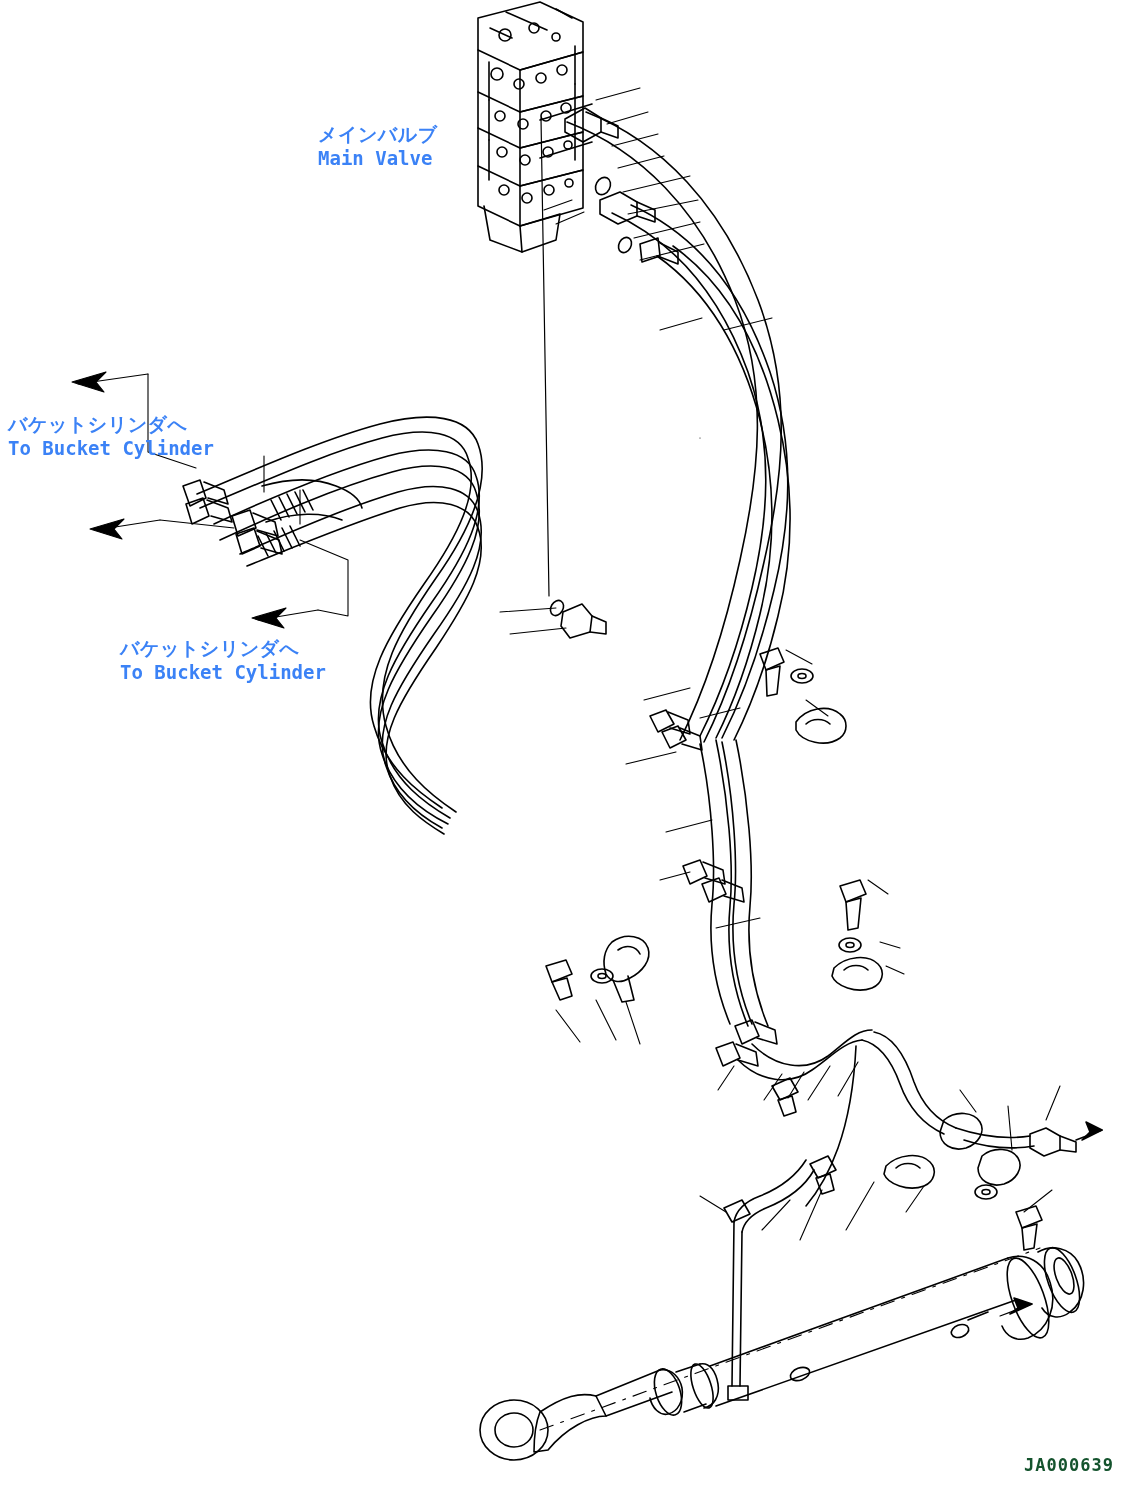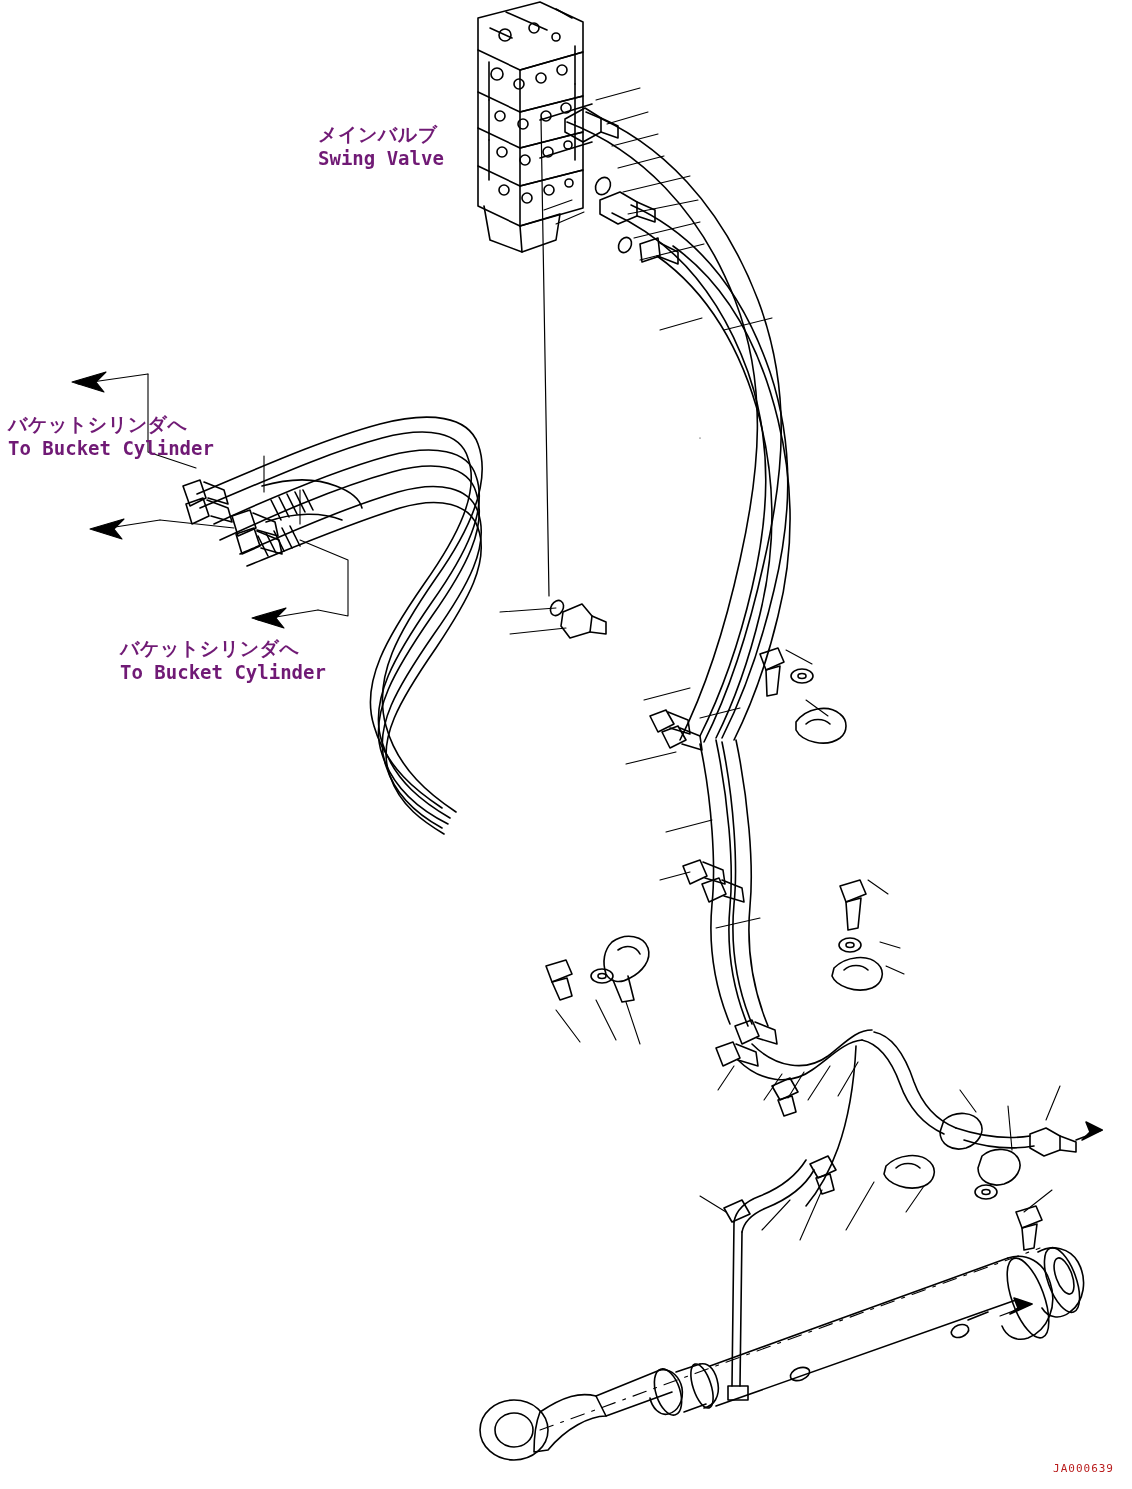--- a/index.html
+++ b/index.html
@@ -18,21 +18,21 @@
   #diagram-svg {
     position: absolute;
     left: 0;
     top: 0;
     width: 1132px;
     height: 1489px;
   }
   .label {
     position: absolute;
     white-space: nowrap;
-    color: #701a75;
+    color: #3b82f6;
     line-height: 1.28;
   }
   .label .jp {
     display: block;
     font-family: "DejaVu Sans", sans-serif;
     font-size: 19px;
     font-weight: 700;
     letter-spacing: 0.5px;
   }
   .label .en {
@@ -40,23 +40,23 @@
     font-family: "DejaVu Sans Mono", monospace;
     font-size: 19px;
     font-weight: 700;
     letter-spacing: 0px;
   }
   #drawing-number {
     position: absolute;
     right: 18px;
     bottom: 14px;
     font-family: "DejaVu Sans Mono", monospace;
-    font-size: 11px;
-    font-weight: 400;
-    color: #b91c1c;
+    font-size: 17px;
+    font-weight: 700;
+    color: #14532d;
     letter-spacing: 1px;
   }
   .lbl-main-valve { left: 318px; top: 122px; }
   .lbl-bucket-1   { left: 8px;   top: 412px; }
   .lbl-arm        { left: 26px;  top: 560px; }
   .lbl-bucket-2   { left: 120px; top: 636px; }
   .lbl-swing      { left: 812px; top: 1390px; }
 </style>
 </head>
 <body>
@@ -333,21 +333,21 @@
         <path d="M318 610 L348 616 L348 560 L300 540"></path>
         <path d="M252 618 L286 608 L276 618 L284 628 Z" fill="#000000"></path>
         <path d="M264 456 L264 492"></path>
         <path d="M300 490 L300 524"></path>
       </g>
     </g>
   </svg>
 
   <div class="label lbl-main-valve">
     <span class="jp">メインバルブ</span>
-    <span class="en">Swing Valve</span>
+    <span class="en">Main Valve</span>
   </div>
 
   <div class="label lbl-bucket-1">
     <span class="jp">バケットシリンダへ</span>
     <span class="en">To Bucket Cylinder</span>
   </div>
 
 
   <div class="label lbl-bucket-2">
     <span class="jp">バケットシリンダへ</span>

